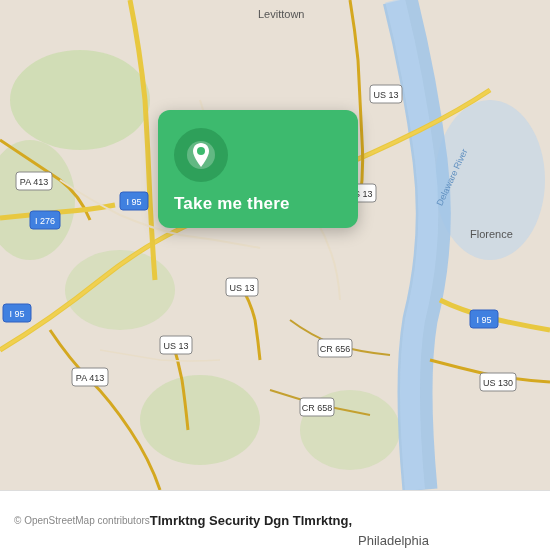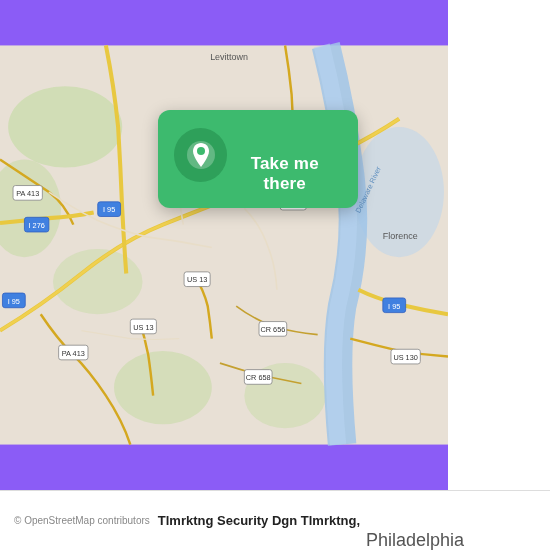--- a/index.html
+++ b/index.html
@@ -6,44 +6,44 @@
     body {
       width: 550px;
       height: 550px;
       overflow: hidden;
       font-family: Arial, sans-serif;
       position: relative;
     }
 
     
     #map-container {
-      width: 448px;
+      width: 550px;
       height: 490px;
       position: relative;
       overflow: hidden;
-      background-color: #8b5cf6;
+      background-color: #e5e5e5;
     }
 
     
     #map-svg {
       width: 100%;
       height: 100%;
     }
 
     
     #card-overlay {
       position: absolute;
       top: 110px;
       left: 158px;
       width: 200px;
       background: #3dba6e;
       border-radius: 12px;
       display: flex;
-      flex-direction: row;
-      align-items: flex-end;
+      flex-direction: column;
+      align-items: flex-start;
       padding: 18px 16px 14px;
       box-shadow: 0 4px 16px rgba(0,0,0,0.25);
       z-index: 10;
     }
 
     #pin-icon-wrapper {
       width: 54px;
       height: 54px;
       background: #2ea05a;
       border-radius: 50%;
@@ -76,33 +76,32 @@
       align-items: center;
       padding: 0 14px;
       position: absolute;
       bottom: 0;
       left: 0;
     }
 
     #copyright-text {
       font-size: 10px;
       color: #888;
-      margin-right: 8px;
       white-space: nowrap;
     }
 
     #location-name {
       font-size: 13px;
       font-weight: bold;
       color: #222;
       margin-right: 6px;
     }
 
     #location-city {
-      font-size: 18px;
+      font-size: 13px;
       color: #555;
       margin-top: 40px;
     }
 
     #moovit-logo {
       margin-left: auto;
       font-size: 22px;
       font-weight: 900;
       color: #222;
       letter-spacing: -1px;

